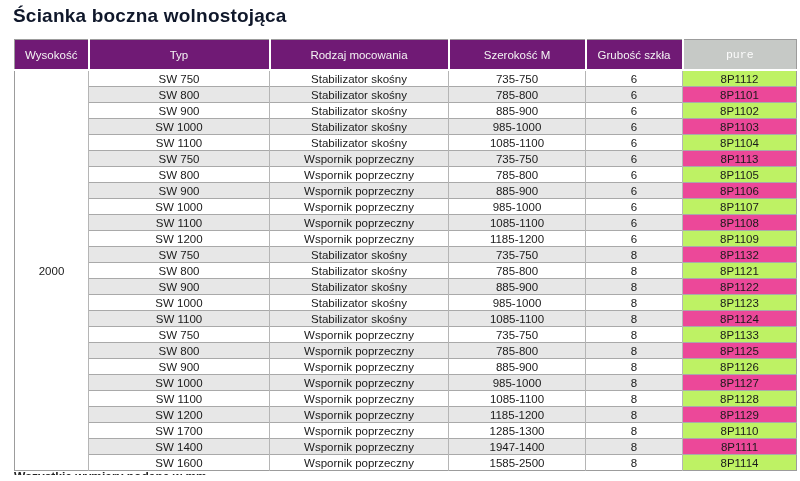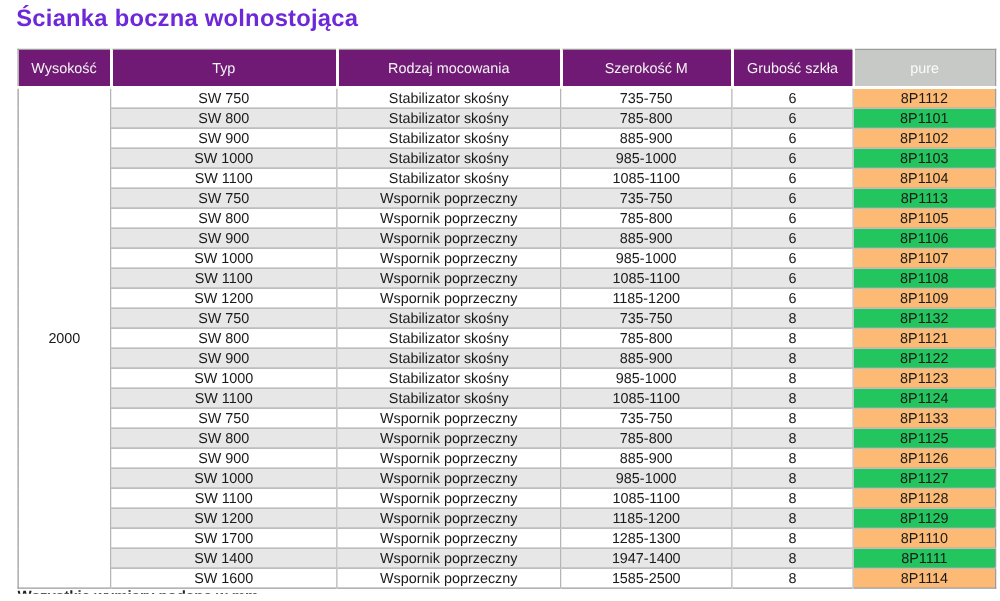--- a/index.html
+++ b/index.html
@@ -8,21 +8,21 @@
     position: relative;
     overflow: hidden;
     background: #ffffff;
     font-family: "Liberation Sans", sans-serif;
   }
   .title {
     position: absolute;
     left: 13px; top: 5px;
     font-size: 19px;
     font-weight: bold;
-    color: #6d28d9;
+    color: #0f172a;
     letter-spacing: 0.2px;
     white-space: nowrap;
   }
   table.spec {
     position: absolute;
     left: 14px; top: 39px;
     width: 782px;
     border-collapse: collapse;
     table-layout: fixed;
     border: 1px solid #9c9c9c;
@@ -44,20 +44,21 @@
     text-align: center;
     border-left: 2px solid #ffffff;
     border-bottom: 2px solid #ffffff;
     overflow: hidden;
     white-space: nowrap;
   }
   thead th:first-child { border-left: none; }
   thead th.pure-header {
     background: #c6c9c6;
     color: #fbfbfb;
+    font-family: Liberation Mono, monospace;
   }
 
   tbody td {
     font-size: 11.5px;
     color: #1a1a1a;
     text-align: center;
     vertical-align: middle;
     height: 15px;
     padding: 0;
     background: #ffffff;
@@ -67,22 +68,22 @@
     white-space: nowrap;
   }
   tbody tr:first-child td { border-top: none; }
   tbody tr.even td { background: #e7e7e7; }
   tbody td.height-cell {
     background: #ffffff;
     border-left: none;
     border-top: none;
     border-right: 1px solid #b5b5b5;
   }
-  tbody td.pure-cell { background: #fdba74; }
-  tbody tr.even td.pure-cell { background: #22c55e; }
+  tbody td.pure-cell { background: #bef264; }
+  tbody tr.even td.pure-cell { background: #ec4899; }
 
   .footer-clip {
     position: absolute;
     left: 14px; top: 472px;
     width: 400px; height: 3px;
     overflow: hidden;
   }
   .footer-clip span {
     display: block;
     margin-top: -2px;

